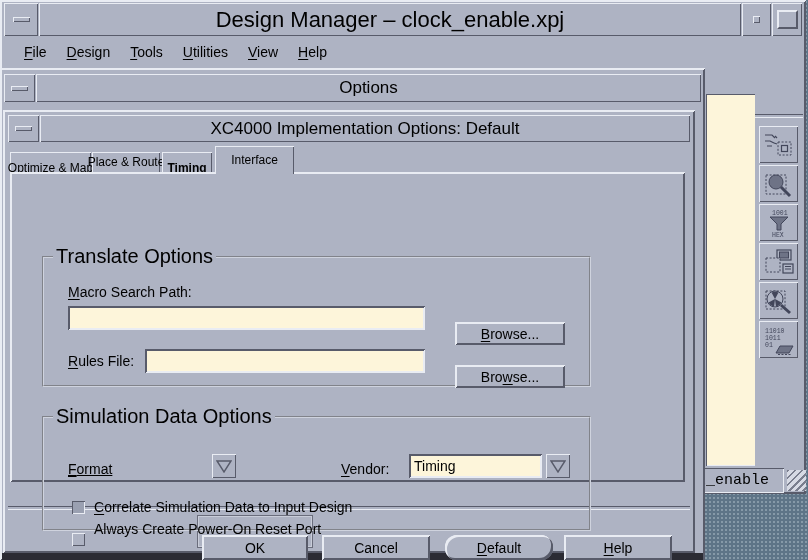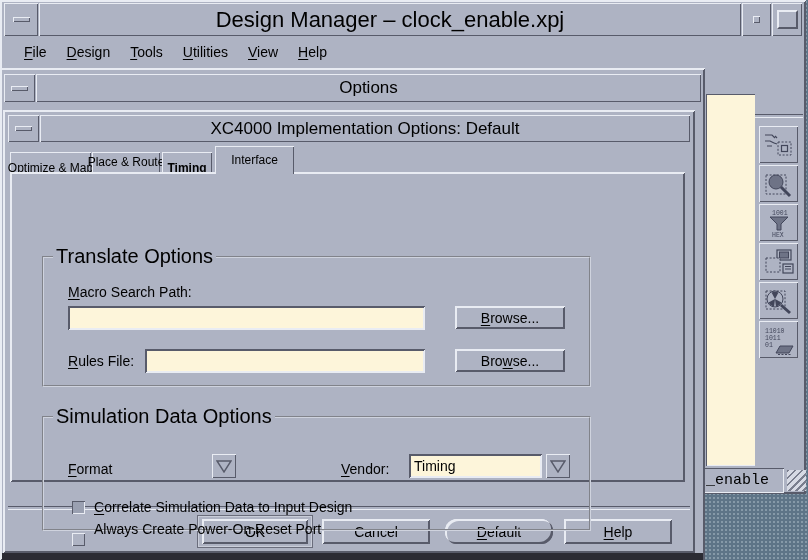--- a/index.html
+++ b/index.html
@@ -74,22 +74,22 @@
          inset 2px 2px 0 #585b6a, inset -2px -2px 0 #e9ecf3;border:0;font-family:"Liberation Sans",sans-serif;
          font-size:14px;padding:0 5px;box-sizing:border-box;}
   #macro-label{left:24px;top:16px;}
   #macro-input{left:24px;top:38px;width:357px;height:24px;}
   #browse1{left:411px;top:38px;width:110px;height:23px;}
   #rules-label{left:24px;top:85px;}
   #rules-input{left:101px;top:81px;width:280px;height:24px;}
   #browse2{left:411px;top:81px;width:110px;height:23px;}
   .btn{position:absolute;background:#aeb3c3;display:flex;align-items:center;justify-content:center;
        font-size:14px;box-shadow:inset 1px 1px 0 #e9ecf3, inset -1px -1px 0 #585b6a,
-       inset 2px 2px 0 #e9ecf3, inset -2px -2px 0 #585b6a;}
-  #format-label{left:24px;top:33px;}
+       inset 2px 2px 0 #e9ecf3, inset -2px -2px 0 #585b6a;margin-top:16px;}
+  #format-label{left:24px;top:33px;text-decoration:underline;}
   #format-field{left:76px;top:25px;width:88px;height:26px;background:#fdf5da;border:3px solid #a85578;
                 box-sizing:border-box;font-size:14px;line-height:20px;padding:0 3px;position:absolute;}
   #format-arrow{left:168px;top:26px;width:24px;height:24px;}
   #vendor-label{left:297px;top:33px;}
   #vendor-field{left:365px;top:26px;width:133px;height:24px;line-height:24px;}
   #vendor-arrow{left:502px;top:26px;width:24px;height:24px;}
   .arrow-btn{position:absolute;background:#aeb3c3;display:flex;align-items:center;justify-content:center;
              box-shadow:inset 1px 1px 0 #e9ecf3, inset -1px -1px 0 #585b6a;}
   .checkbox{position:absolute;width:13px;height:13px;background:#aeb3c3;}
   .checkbox.checked{background:#9aa0b1;box-shadow:inset 1px 1px 0 #585b6a, inset -1px -1px 0 #e9ecf3;}

